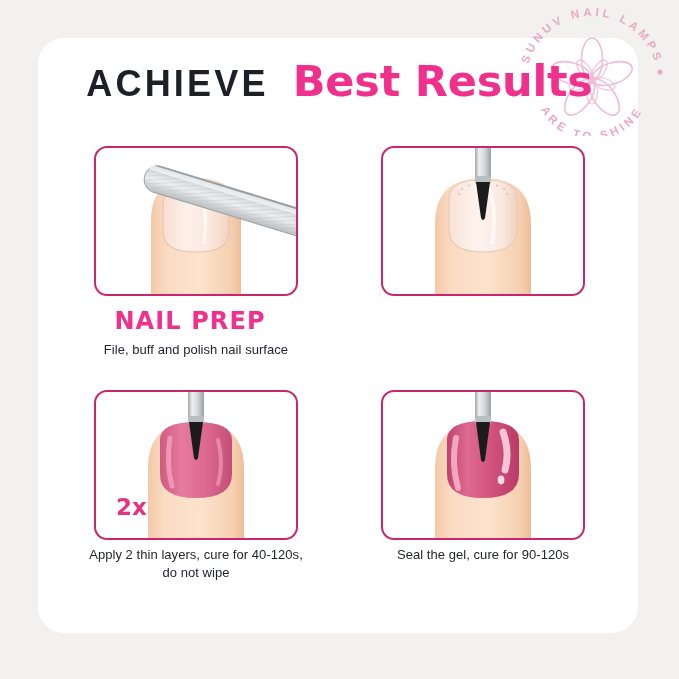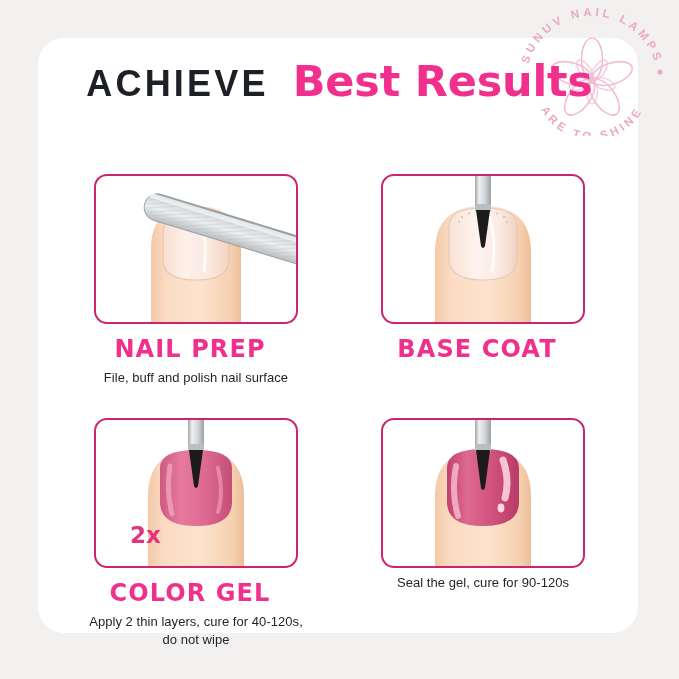--- a/index.html
+++ b/index.html
@@ -49,21 +49,20 @@
     color: #f0308c;
     font-family: "DejaVu Sans", sans-serif;
     margin-left: 24px;
     vertical-align: baseline;
   }
 
   
   .step {
     position: absolute;
     width: 192px;
-    margin-top: 28px;
   }
   .step.c1 { left: 94px; }
   .step.c2 { left: 381px; }
   .step.r1 { top: 146px; }
   .step.r2 { top: 390px; }
 
   .pic-box {
     position: relative;
     width: 204px; height: 150px;
     border: 2px solid #c9266f;
@@ -91,21 +90,21 @@
     letter-spacing: 0.05px;
   }
   .step.c1.r1 .step-desc,
   .step.c2.r1 .step-desc { width: 230px; margin-left: -13px; }
   .step.c2.r2 .step-desc { width: 236px; margin-left: -16px; }
   .step.c1.r2 .step-desc { width: 216px; margin-left: -6px; }
 
   
   .badge-2x {
     position: absolute;
-    left: 34px; bottom: 18px;
+    left: 20px; bottom: 18px;
     font-size: 23px;
     font-weight: 700;
     color: #e5337f;
     font-family: "DejaVu Sans", sans-serif;
   }
 
   svg { display: block; }
 </style>
 </head>
 <body>
@@ -239,21 +238,20 @@
           <circle cx="124" cy="46" r="1"></circle>
       </g>
 
       <g>
         <rect x="92" y="-2" width="16" height="34" rx="3" fill="url(#handle2)"></rect>
         <rect x="92" y="28" width="16" height="8" rx="2" fill="#b9bec1"></rect>
         <path d="M93,34 L107,34 L102,70 Q100,74 98,70 Z" fill="#1b1b1b"></path>
       </g>
     </svg>
   </div>
-  <div class="step-title">BASE COAT</div>
 </div>
 
 <div class="step c1 r2">
   <div class="pic-box">
     <svg viewBox="0 0 200 146" width="200" height="146">
       <defs>
         <linearGradient id="skin3" x1="0" y1="0" x2="1" y2="0">
           <stop offset="0%" stop-color="#f3c9a8"></stop>
           <stop offset="18%" stop-color="#fbdcc3"></stop>
           <stop offset="55%" stop-color="#fde3cd"></stop>
@@ -283,21 +281,20 @@
       <path d="M74,46 Q70,72 76,94" stroke="#f3a7c0" stroke-width="5" fill="none" opacity="0.75" stroke-linecap="round"></path>
       <path d="M122,48 Q128,72 122,92" stroke="#f3a7c0" stroke-width="4" fill="none" opacity="0.6" stroke-linecap="round"></path>
       <g>
         <rect x="92" y="-2" width="16" height="30" rx="3" fill="url(#handle3)"></rect>
         <rect x="92" y="24" width="16" height="8" rx="2" fill="#b9bec1"></rect>
         <path d="M93,30 L107,30 L102,66 Q100,70 98,66 Z" fill="#1b1b1b"></path>
       </g>
     </svg>
     <div class="badge-2x">2x</div>
   </div>
-  <div class="step-title">COLOR GEL</div>
   <div class="step-desc">Apply 2 thin layers, cure for 40-120s, do not wipe</div>
 </div>
 
 <div class="step c2 r2">
   <div class="pic-box">
     <svg viewBox="0 0 200 146" width="200" height="146">
       <defs>
         <linearGradient id="skin4" x1="0" y1="0" x2="1" y2="0">
           <stop offset="0%" stop-color="#f3c9a8"></stop>
           <stop offset="18%" stop-color="#fbdcc3"></stop>

